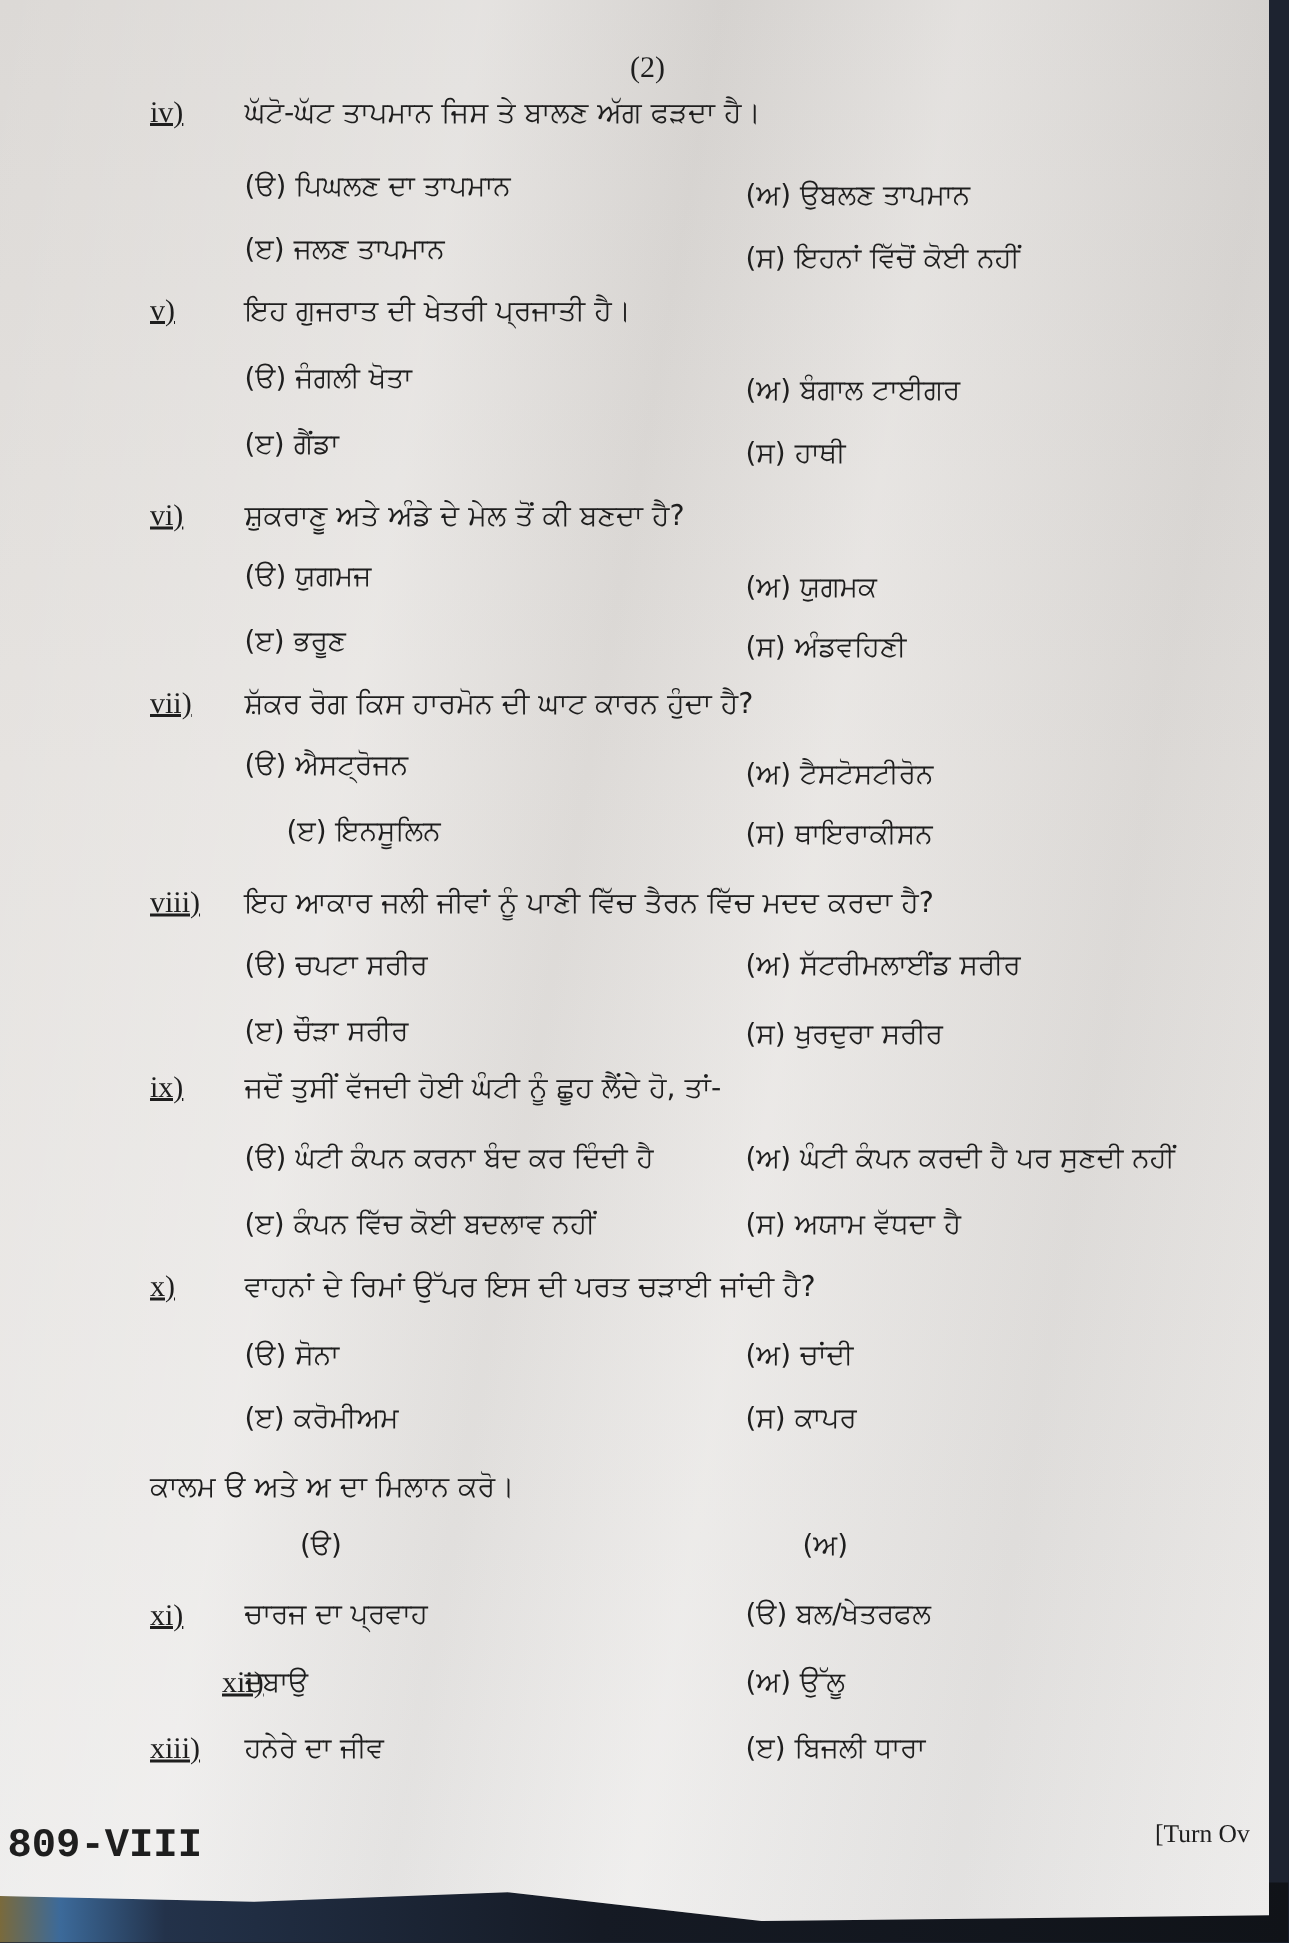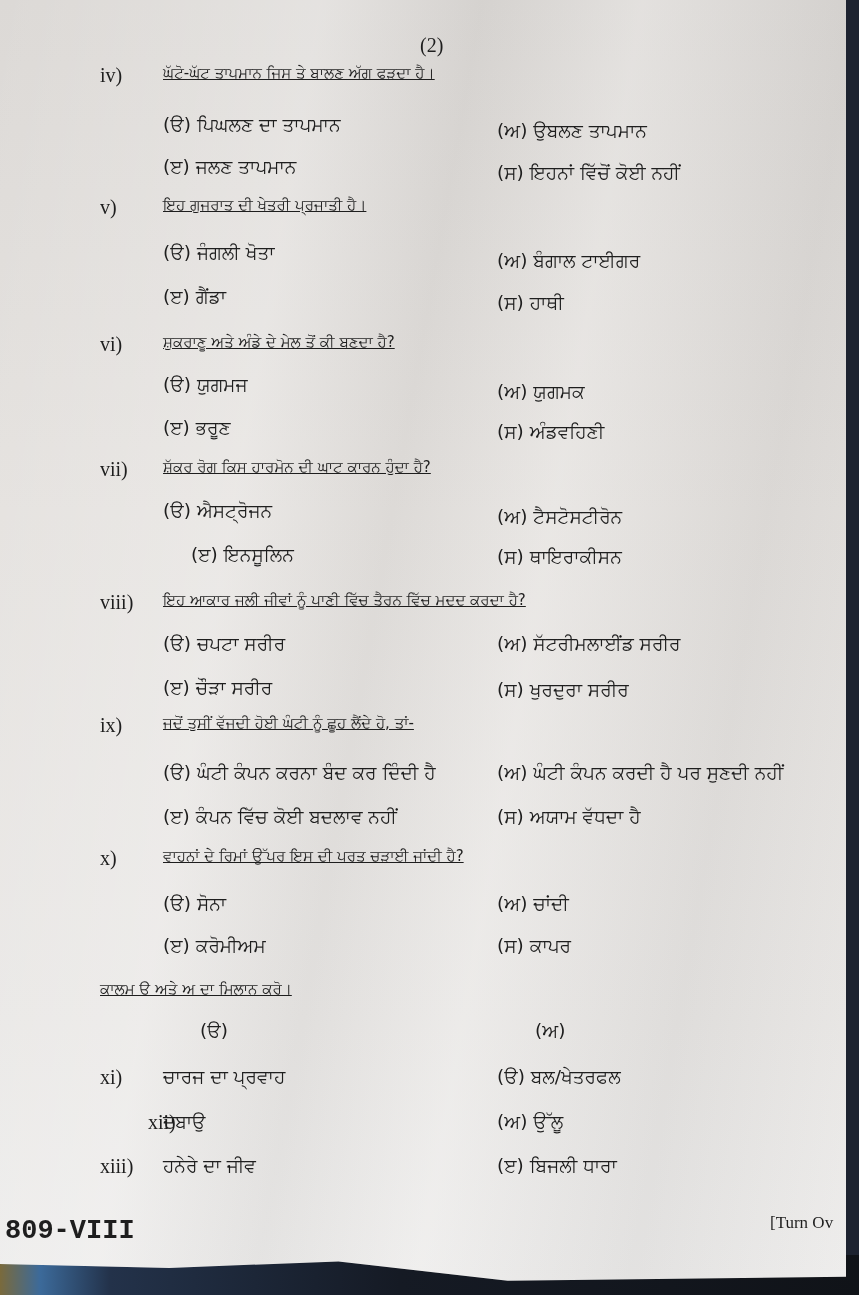--- a/index.html
+++ b/index.html
@@ -46,27 +46,27 @@
     .q {
       position: absolute;
       left: 0;
       width: 846px;
     }
     .q-roman {
       position: absolute;
       left: 100px;
       font-family: "Liberation Serif", serif;
       font-size: 20px;
+      text-decoration: underline;
     }
     .q-text {
       position: absolute;
       left: 163px;
-      font-size: 15px;
+      font-size: 19px;
       white-space: nowrap;
-      text-decoration: underline;
     }
     .opt {
       position: absolute;
       font-size: 18.5px;
       white-space: nowrap;
     }
     .opt .lbl { margin-right: 6px; }
     .footer-code {
       position: absolute;
       left: 5px; top: 1216px;

